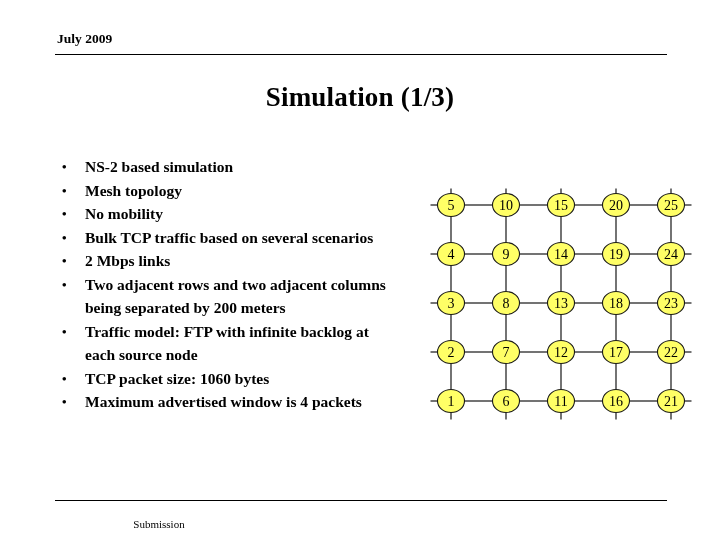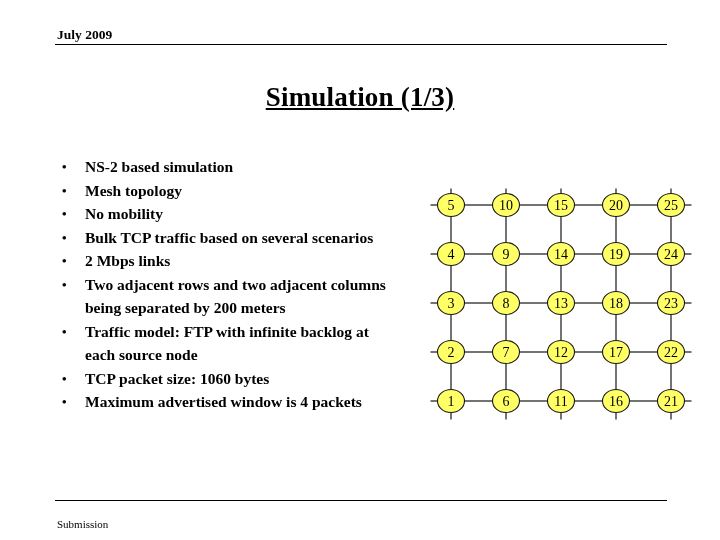--- a/index.html
+++ b/index.html
@@ -13,26 +13,26 @@
     position: relative;
     overflow: hidden;
     font-family: "Liberation Serif", "DejaVu Serif", serif;
     color: #000000;
   }
 
   
   #slide-header {
     position: absolute;
     left: 55px;
-    top: 20px;
+    top: 30px;
     width: 612px;
     height: 24px;
     border-bottom: 1.5px solid #000000;
     display: flex;
-    align-items: flex-end;
+    align-items: flex-start;
     justify-content: space-between;
   }
   #slide-header .hdr-text {
     font-size: 13.5px;
     font-weight: bold;
     line-height: 18px;
     white-space: nowrap;
   }
   #header-date { padding-left: 2px; }
   #header-doc  { padding-right: 2px; }
@@ -41,21 +41,20 @@
   #slide-title {
     position: absolute;
     left: 0;
     top: 80px;
     width: 720px;
     text-align: center;
     font-size: 27px;
     font-weight: bold;
     line-height: 34px;
     letter-spacing: 0.2px;
-    text-decoration: underline;
   }
 
   
   #bullet-list {
     position: absolute;
     left: 55px;
     top: 155px;
     width: 345px;
   }
   .bullet-item {
@@ -117,21 +116,21 @@
     height: 22px;
     border-top: 1.2px solid #000000;
     display: flex;
     align-items: center;
   }
   #slide-footer .ftr-text {
     font-size: 11px;
     line-height: 16px;
     white-space: nowrap;
   }
-  #footer-submission { flex: 0 0 33.33%; text-align: left; padding-left: 2px; margin-top: 24px; }
+  #footer-submission { flex: 0 0 33.33%; text-align: center; padding-left: 2px; margin-top: 24px; }
   #footer-slide      { flex: 0 0 33.33%; text-align: center; }
   #footer-author     { flex: 0 0 33.33%; text-align: right; padding-right: 2px; }
 </style>
 </head>
 <body>
 
 <div id="slide-header">
   <div class="hdr-text" id="header-date">July 2009</div>
 </div>
 

